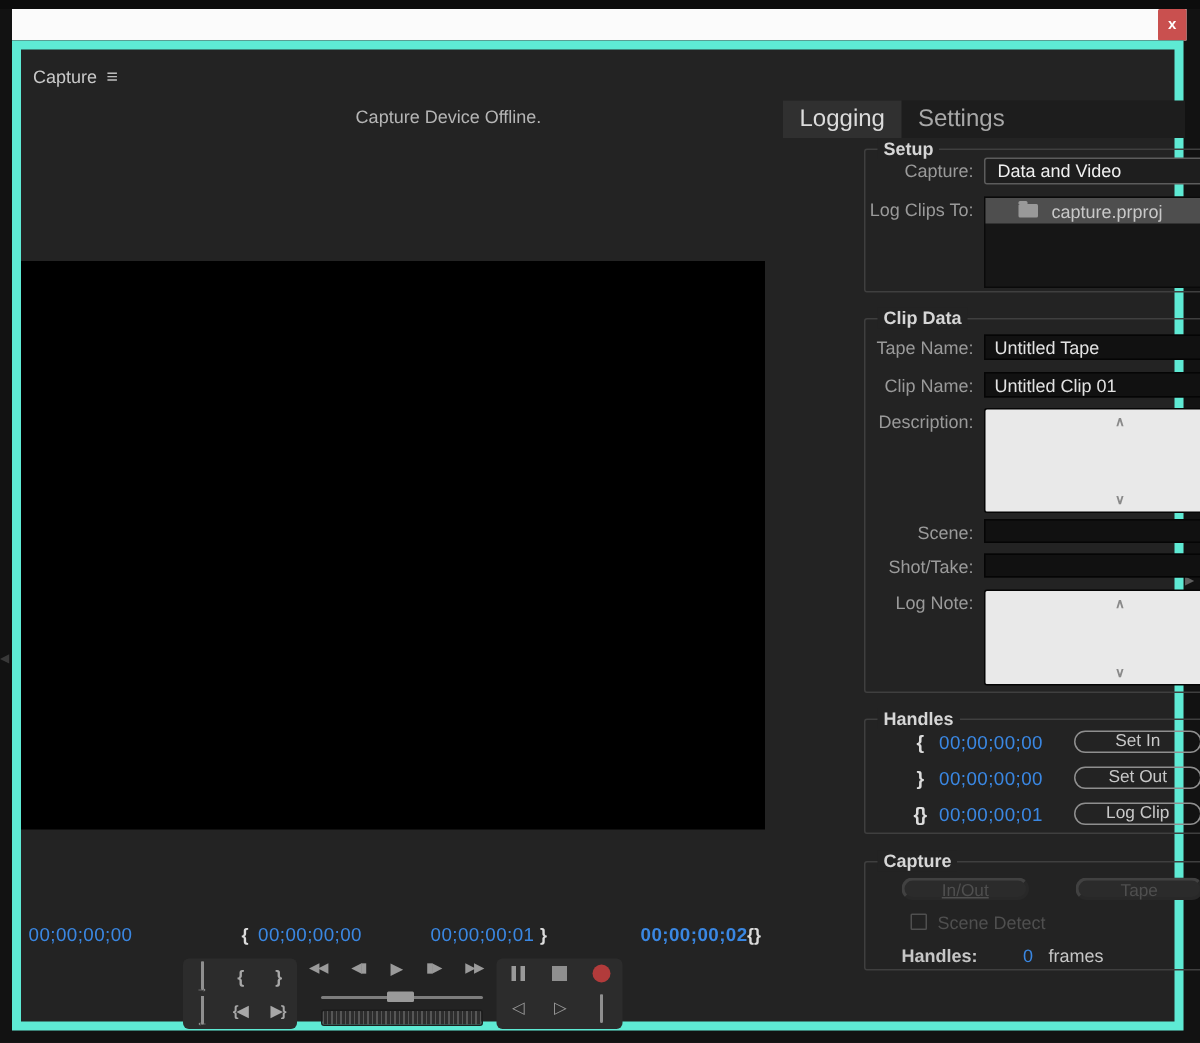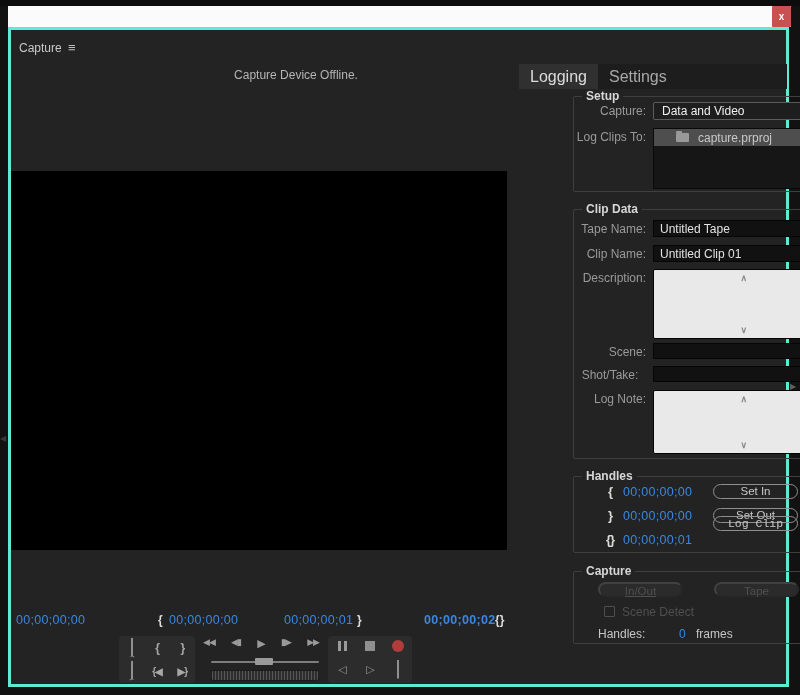--- a/index.html
+++ b/index.html
@@ -8,21 +8,21 @@
   .screen { position:relative; width:800px; height:695px; background:#121212; }
   .topstrip { position:absolute; left:0; top:0; width:800px; height:6px; background:#0c0c0c; }
 
   
   .titlebar { position:absolute; left:8px; top:6px; width:783px; height:21px; background:#fbfbfb; }
   .closebtn { position:absolute; left:772px; top:6px; width:19px; height:21px; background:#c9504f;
               color:#fff; font-size:10px; font-weight:bold; text-align:center; line-height:21px; border-radius:1px; }
 
   
   .window { position:absolute; left:8px; top:27px; width:781px; height:660px;
-            border:3px solid #5eead4; background:#232323; }
+            border:6px solid #5eead4; background:#232323; }
   .abs { position:absolute; }
 
   
   .panel-title { color:#c9c9c9; font-size:12px; }
   .hamburger { color:#bdbdbd; font-size:13px; }
   .offline { color:#b5b5b5; font-size:12px; text-align:center; }
   .video { background:#000; }
 
   
   .tc { color:#3a87e2; font-size:12.5px; letter-spacing:0.3px; }
@@ -176,21 +176,21 @@
       <input class="dinput" style="top: 35px; height: 17px;" value="Untitled Clip 01">
 
       <span class="flabel" style="top:61px;">Description:</span>
       <textarea class="ltext" style="top: 59px; height: 70px;"></textarea>
       <span class="scr" style="top:63px;">∧</span>
       <span class="scr" style="top:115px;">∨</span>
 
       <span class="flabel" style="top:135px;">Scene:</span>
       <input class="dinput" style="top: 133px; height: 16px;" value="">
 
-      <span class="flabel" style="top:158px;text-align:center;">Shot/Take:</span>
+      <span class="flabel" style="top:158px;">Shot/Take:</span>
       <input class="dinput" style="top: 156px; height: 16px;" value="">
 
       <span class="flabel" style="top:182px;">Log Note:</span>
       <textarea class="ltext" style="top: 180px; height: 64px;"></textarea>
       <span class="scr" style="top:184px;">∧</span>
       <span class="scr" style="top:230px;">∨</span>
     </div>
 
     <div class="abs fs" style="left:518px; top:446px; width:257px; height:77px;">
       <span class="fs-legend">Handles</span>
@@ -198,31 +198,31 @@
       <span class="tc-ic" style="top:7px;">{</span>
       <span class="tc-val" style="top:8px;">00;00;00;00</span>
       <button class="pill" style="top:7px;">Set In</button>
 
       <span class="tc-ic" style="top:31px;">}</span>
       <span class="tc-val" style="top:32px;">00;00;00;00</span>
       <button class="pill" style="top:31px;">Set Out</button>
 
       <span class="tc-ic" style="top:55px;">{}</span>
       <span class="tc-val" style="top:56px;">00;00;00;01</span>
-      <button class="pill" style="top:39px;font-family:Liberation Mono, monospace;">Log Clip</button>
+      <button class="pill" style="top:55px;">Log Clip</button>
     </div>
 
     <div class="abs fs" style="left:518px; top:541px; width:257px; height:73px;">
       <span class="fs-legend">Capture</span>
 
       <button class="pill-dis" style="left:24px; top:10px;text-decoration:underline;" disabled="">In/Out</button>
       <button class="pill-dis" style="left:140px; top:10px;" disabled="">Tape</button>
 
       <span class="cbox" style="left:30px; top:34px;"></span>
       <span class="dimlabel" style="left:48px; top:33px;">Scene Detect</span>
 
-      <span class="litlabel" style="left:24px; top:55px;">Handles:</span>
+      <span class="litlabel" style="left:24px; top:55px;font-weight:bold;">Handles:</span>
       <span class="bluenum" style="left:105px; top:55px;">0</span>
       <span class="litlabel" style="left:122px; top:55px;">frames</span>
     </div>
 
   </div>
 </div>
 
 </body></html>

